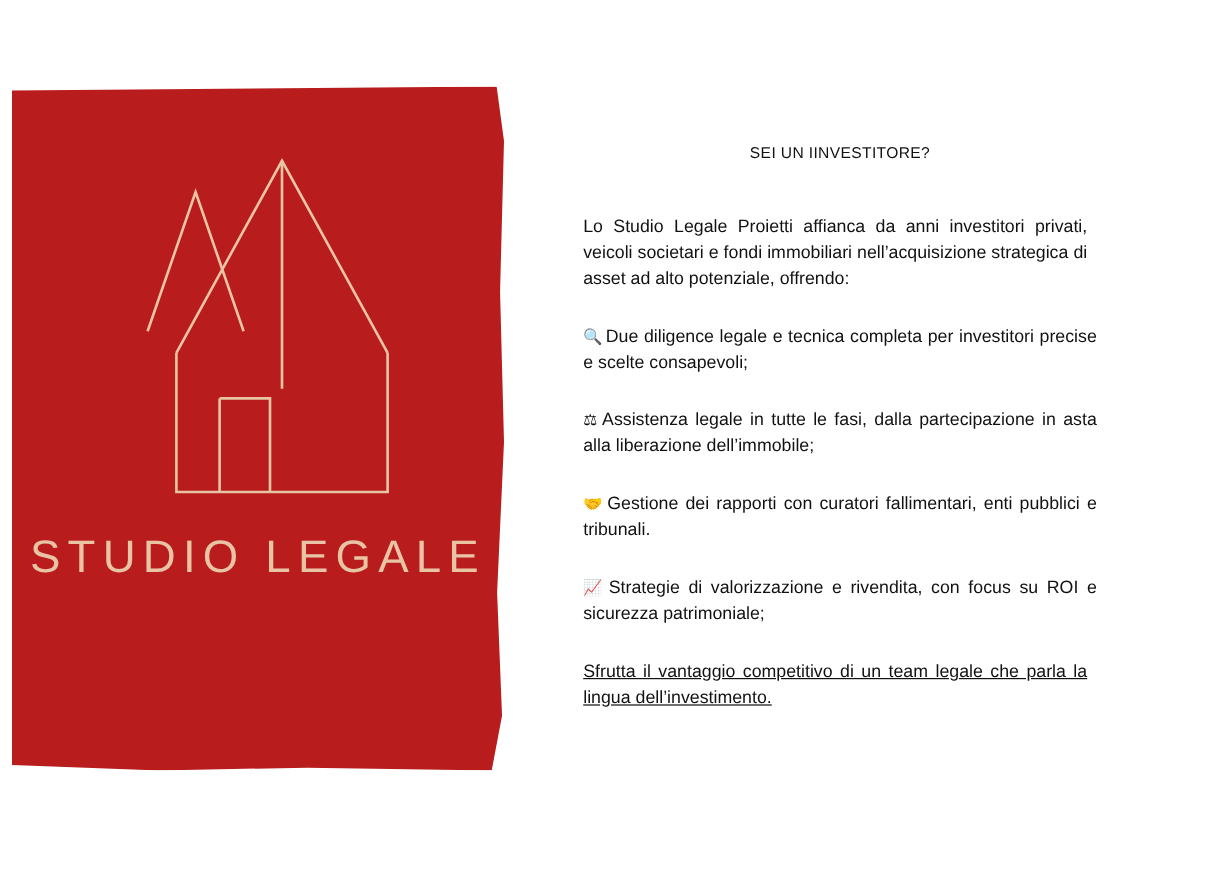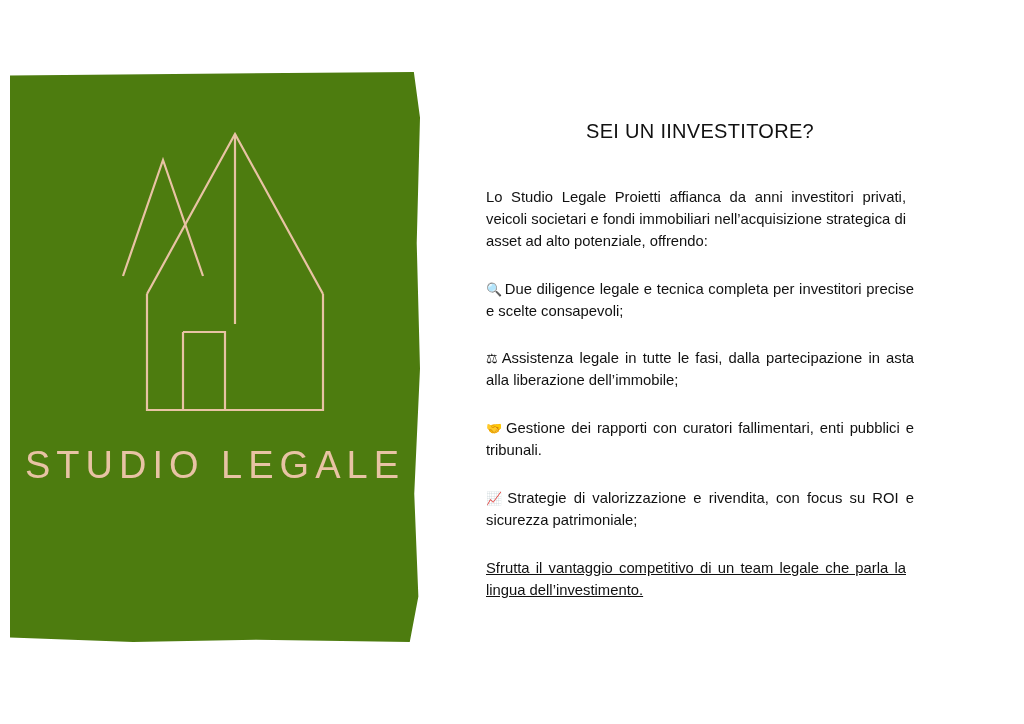--- a/index.html
+++ b/index.html
@@ -15,21 +15,21 @@
     overflow: hidden;
   }
 
   
   #logo-panel {
     position: absolute;
     left: 10px;
     top: 72px;
     width: 410px;
     height: 570px;
-    background: #4d7c0f;
+    background: #b91c1c;
     
     clip-path: polygon(0% 0.6%, 98.5% 0%, 100% 8%, 99.2% 30%, 100% 52%,
                        98.6% 74%, 99.6% 92%, 97.5% 100%, 60% 99.6%,
                        30% 100%, 0% 99.2%);
   }
   #logo-inner {
     position: absolute;
     inset: 0;
     display: flex;
     flex-direction: column;
@@ -67,21 +67,21 @@
   }
 
   
   #content {
     position: absolute;
     left: 486px;
     top: 120px;
     width: 428px;
   }
   #doc-title {
-    font-size: 20px;
+    font-size: 13px;
     color: #111111;
     text-align: center;
     letter-spacing: .3px;
     margin: 0 0 44px 0;
     font-weight: 400;
   }
   .para {
     font-size: 14.8px;
     line-height: 1.48;
     color: #111111;

